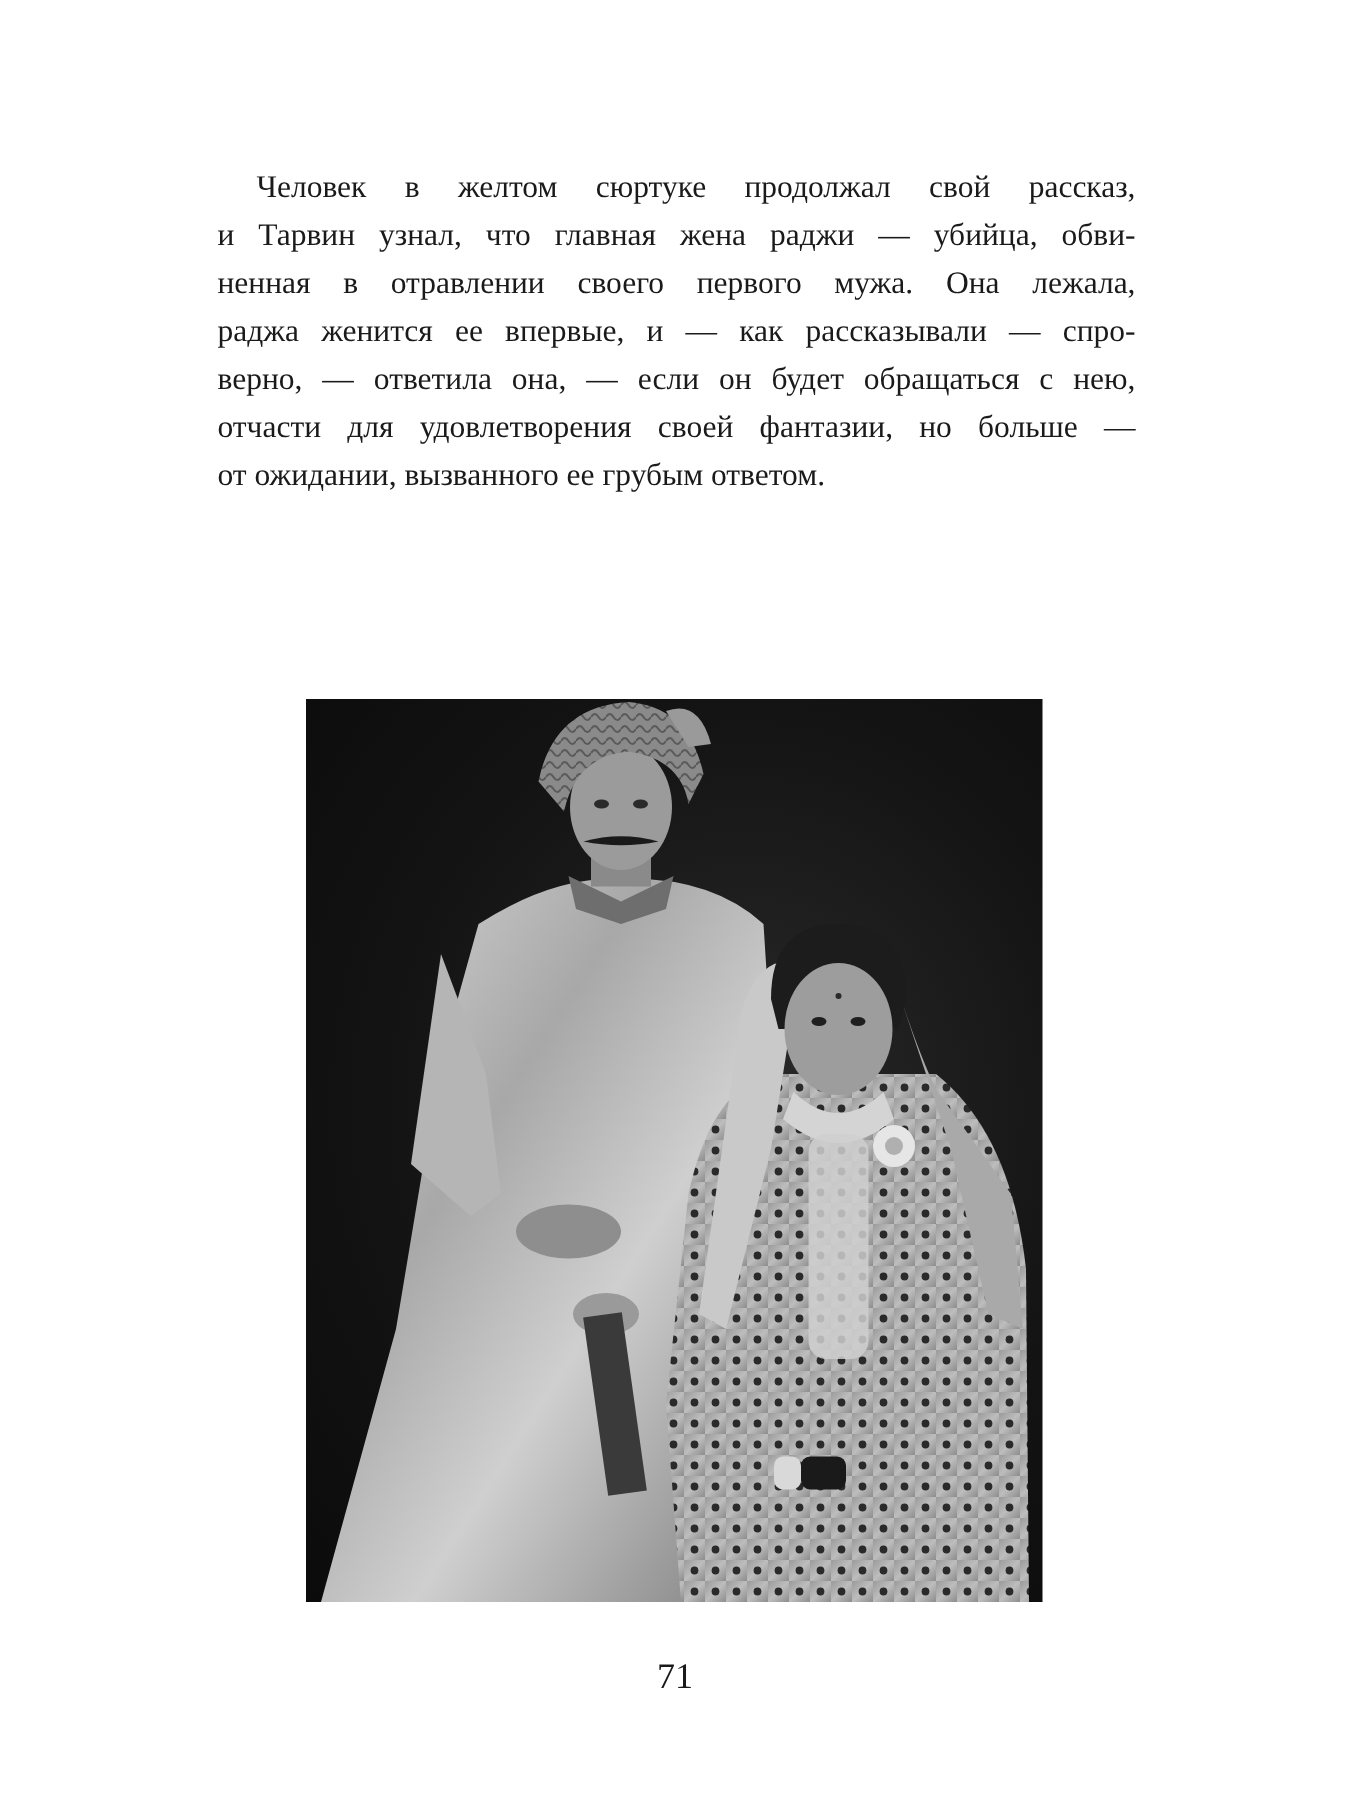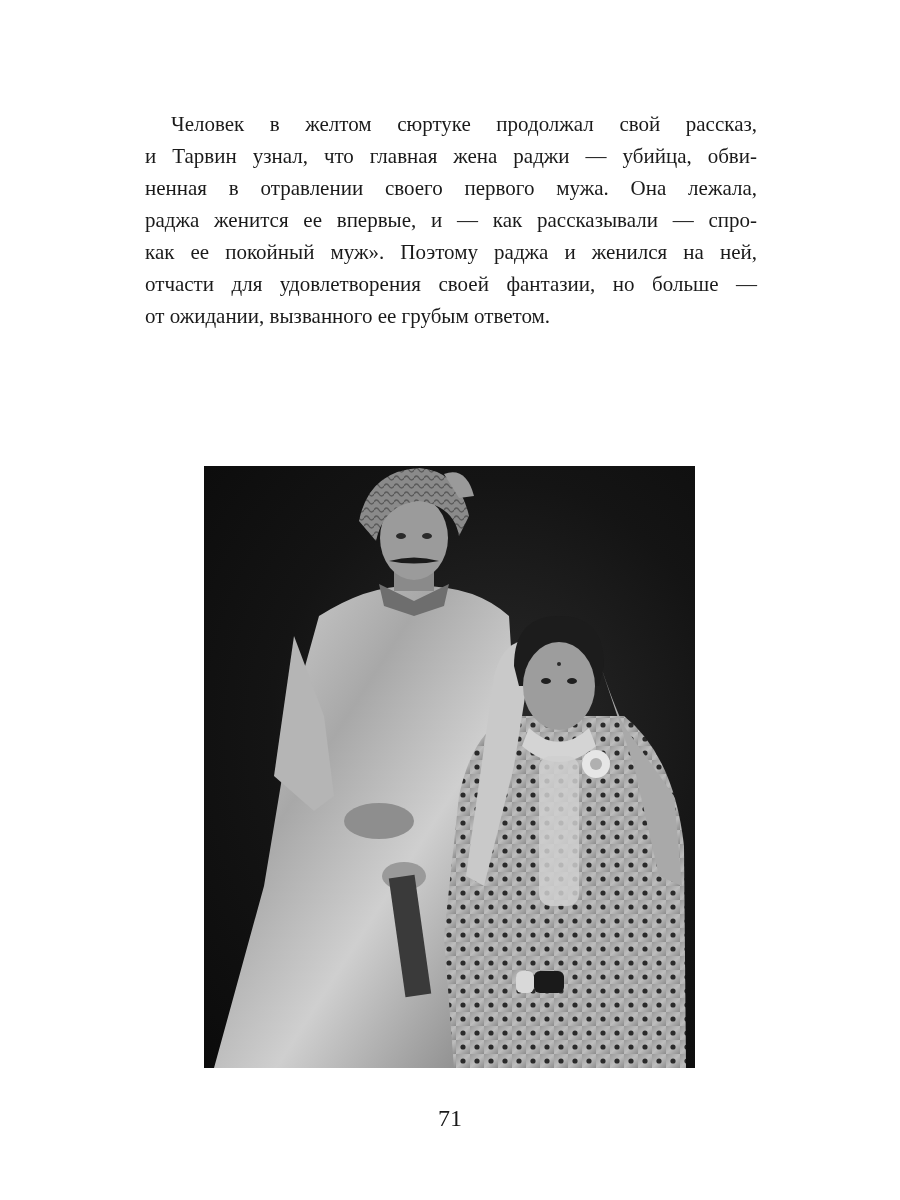--- a/index.html
+++ b/index.html
@@ -62,21 +62,21 @@
     }
   </style>
 </head>
 <body>
 
 <div class="text-block">
   <span class="line indent">Человек в желтом сюртуке продолжал свой рассказ,</span>
   <span class="line">и Тарвин узнал, что главная жена раджи — убийца, обви-</span>
   <span class="line">ненная в отравлении своего первого мужа. Она лежала,</span>
   <span class="line">раджа женится ее впервые, и — как рассказывали — спро-</span>
-  <span class="line">как ее покойный муж». Поэтому раджа и женился на ней,</span>
+  <span class="line">верно, — ответила она, — если он будет обращаться с нею,</span>
   <span class="line">отчасти для удовлетворения своей фантазии, но больше —</span>
   <span class="line last">от ожидании, вызванного ее грубым ответом.</span>
 </div>
 
 <div class="photo" title="Black-and-white studio portrait of a man in a turban and brocade sherwani standing beside a seated woman in a jeweled sari with a veil">
   <svg viewBox="0 0 491 602" preserveAspectRatio="none">
     <defs>
       <linearGradient id="brocade" x1="0" y1="0" x2="1" y2="1">
         <stop offset="0" stop-color="#d9d9d9"></stop>
         <stop offset="0.35" stop-color="#a8a8a8"></stop>

